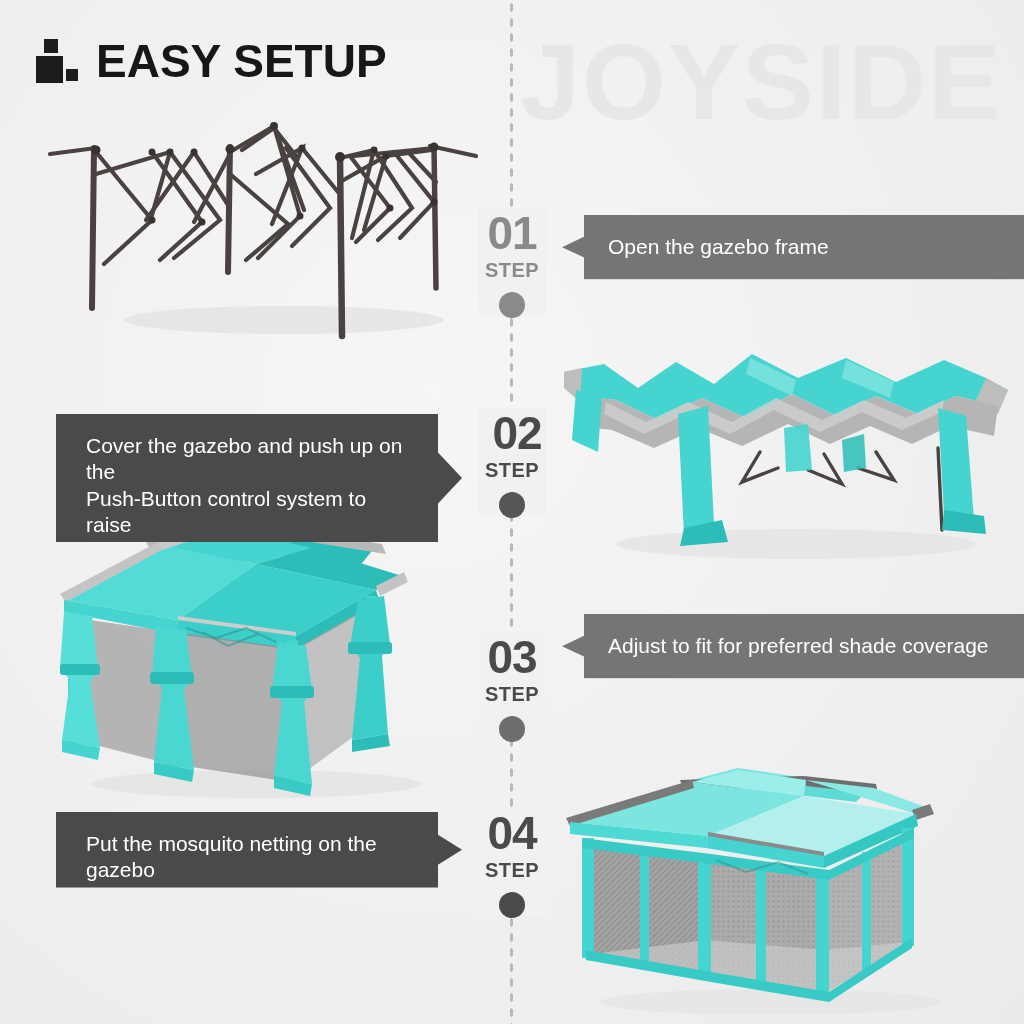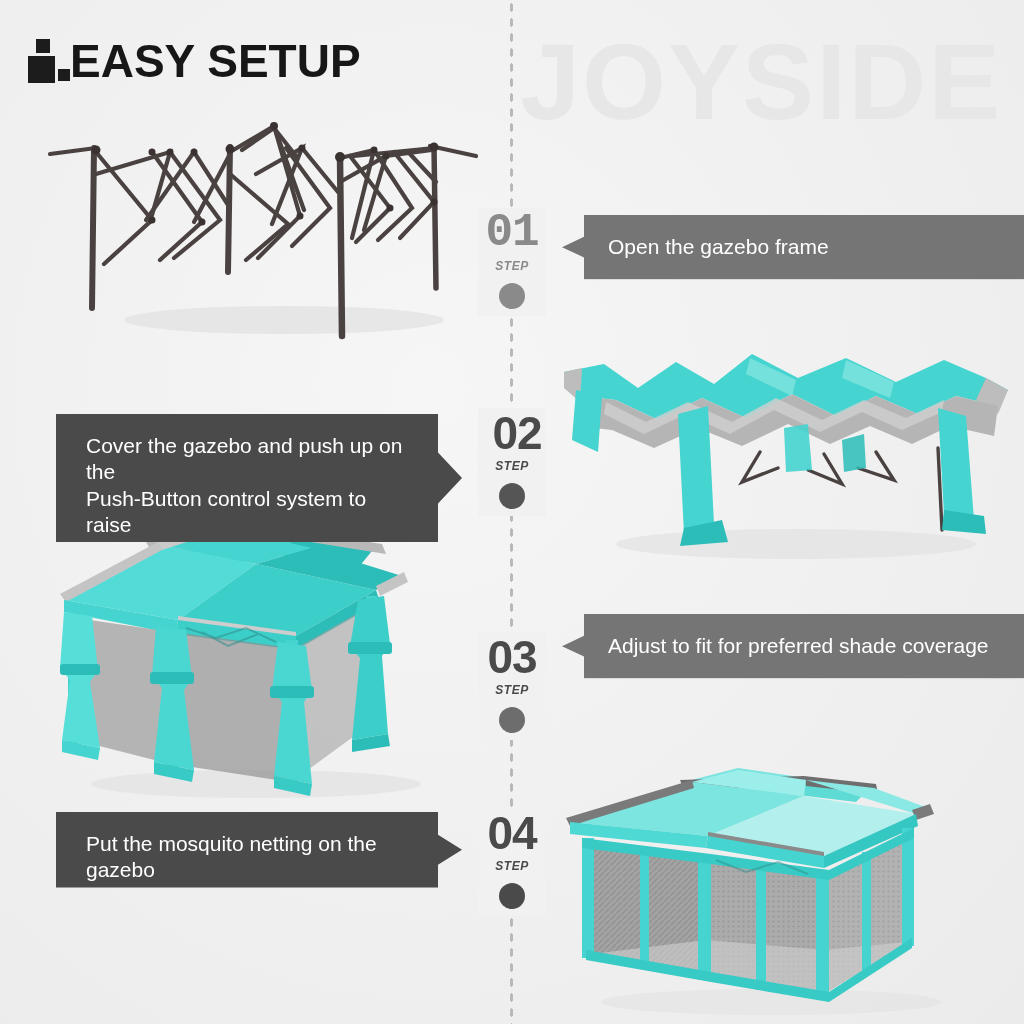--- a/index.html
+++ b/index.html
@@ -25,22 +25,22 @@
     letter-spacing: 2px;
     color: #e7e7e7;
     white-space: nowrap;
     user-select: none;
     line-height: 1;
   }
 
   
   .header {
     position: absolute;
-    left: 28px; top: 38px;
-    display: flex; align-items: center; 
+    left: 36px; top: 38px;
+    display: flex; align-items: center; gap: 18px;
   }
   .logo-mark {
     position: relative;
     width: 42px; height: 44px;
   }
   .logo-mark i { position: absolute; background: #1c1c1c; display: block; }
   .logo-sq-top   { left: 8px;  top: 0;    width: 14px; height: 14px; }
   .logo-sq-big   { left: 0;    top: 17px; width: 27px; height: 27px; }
   .logo-sq-small { left: 30px; top: 30px; width: 12px; height: 12px; }
   .header-title {
@@ -70,23 +70,22 @@
     position: absolute; left: 2px; top: -4px; width: 68px; height: 108px;
     background: #f1f1f1; z-index: 0;
   }
   .step-num {
     position: relative; z-index: 1;
     font-size: 46px; font-weight: 700; line-height: 0.95;
     letter-spacing: -1px;
   }
   .step-word {
     position: relative; z-index: 1;
-    font-size: 12px; font-weight: 700; letter-spacing: 0.5px;
+    font-size: 20px; font-weight: 700; letter-spacing: 0.5px;
     margin-top: 3px;
-    font-style: italic;
   }
   .step-dot {
     position: relative; z-index: 1;
     width: 26px; height: 26px; border-radius: 50%;
     margin-top: 10px;
   }
 
   
   .banner {
     position: absolute;
@@ -341,21 +340,21 @@
         <path d="M160 96 L190 108 L222 98 L252 110"></path>
       </g>
     </svg>
   </div>
 
   <div class="timeline">
     <div class="dotline"></div>
 
     <div class="step-marker" style="top:212px;">
       <span class="bgmask"></span>
-      <span class="step-num" style="color:#8a8a8a;font-family:Liberation Mono, monospace;">01</span>
+      <span class="step-num" style="color:#8a8a8a;">01</span>
       <span class="step-word" style="color:#8a8a8a;">STEP</span>
       <span class="step-dot" style="background:#8a8a8a;"></span>
     </div>
 
     <div class="step-marker" style="top:412px;">
       <span class="bgmask"></span>
       <span class="step-num" style="color:#4a4a4a;margin-left:10px;">02</span>
       <span class="step-word" style="color:#4a4a4a;">STEP</span>
       <span class="step-dot" style="background:#555555;"></span>
     </div>

